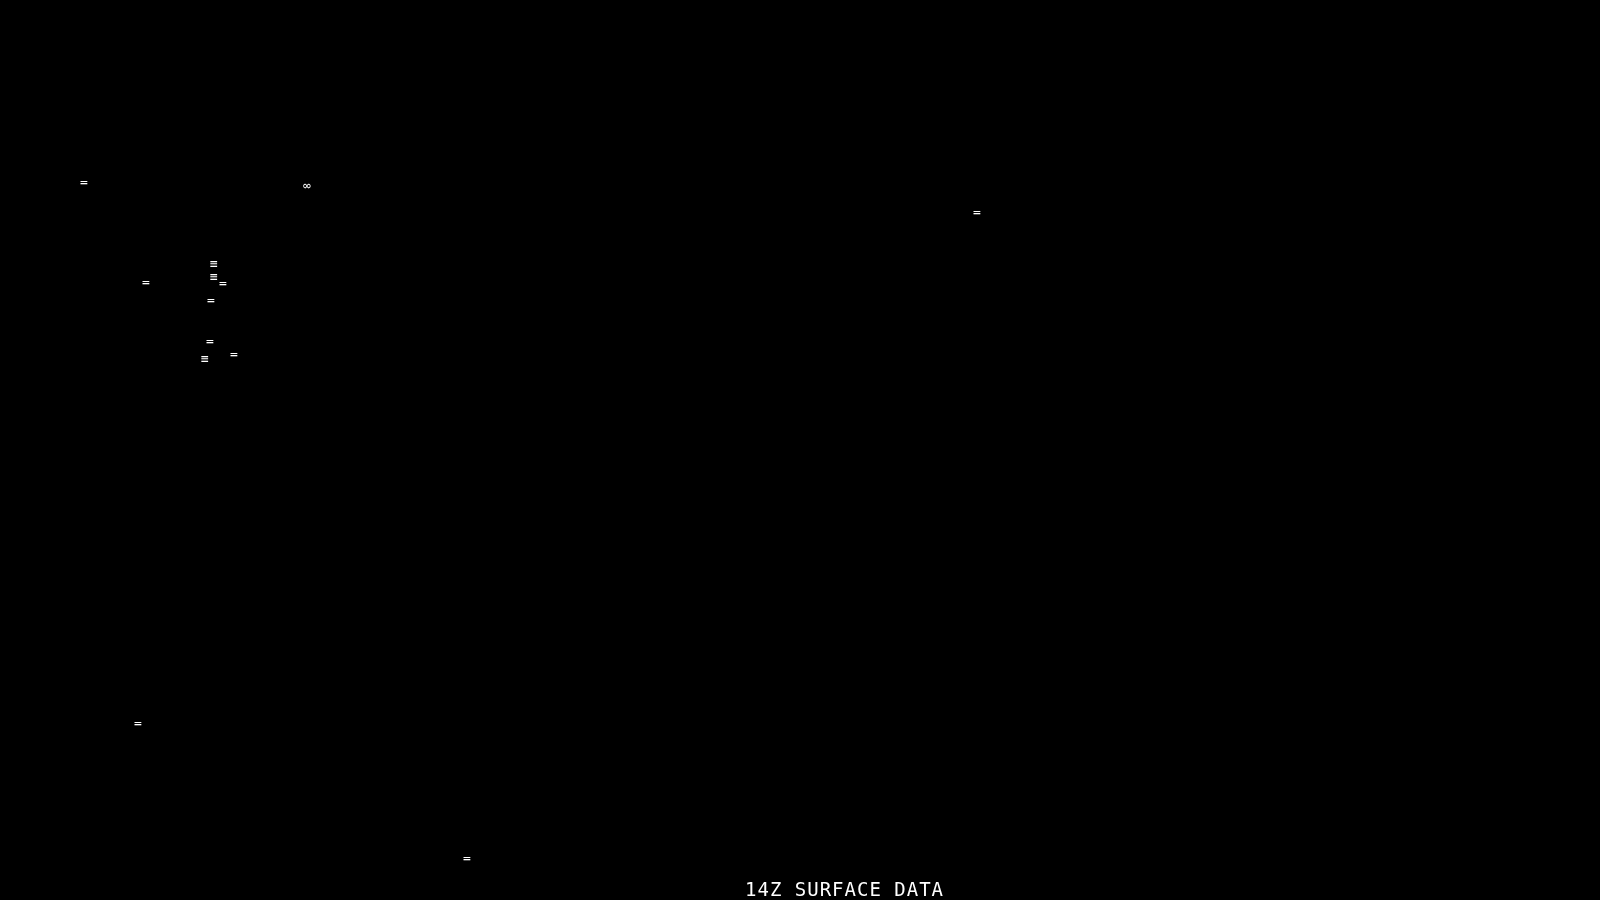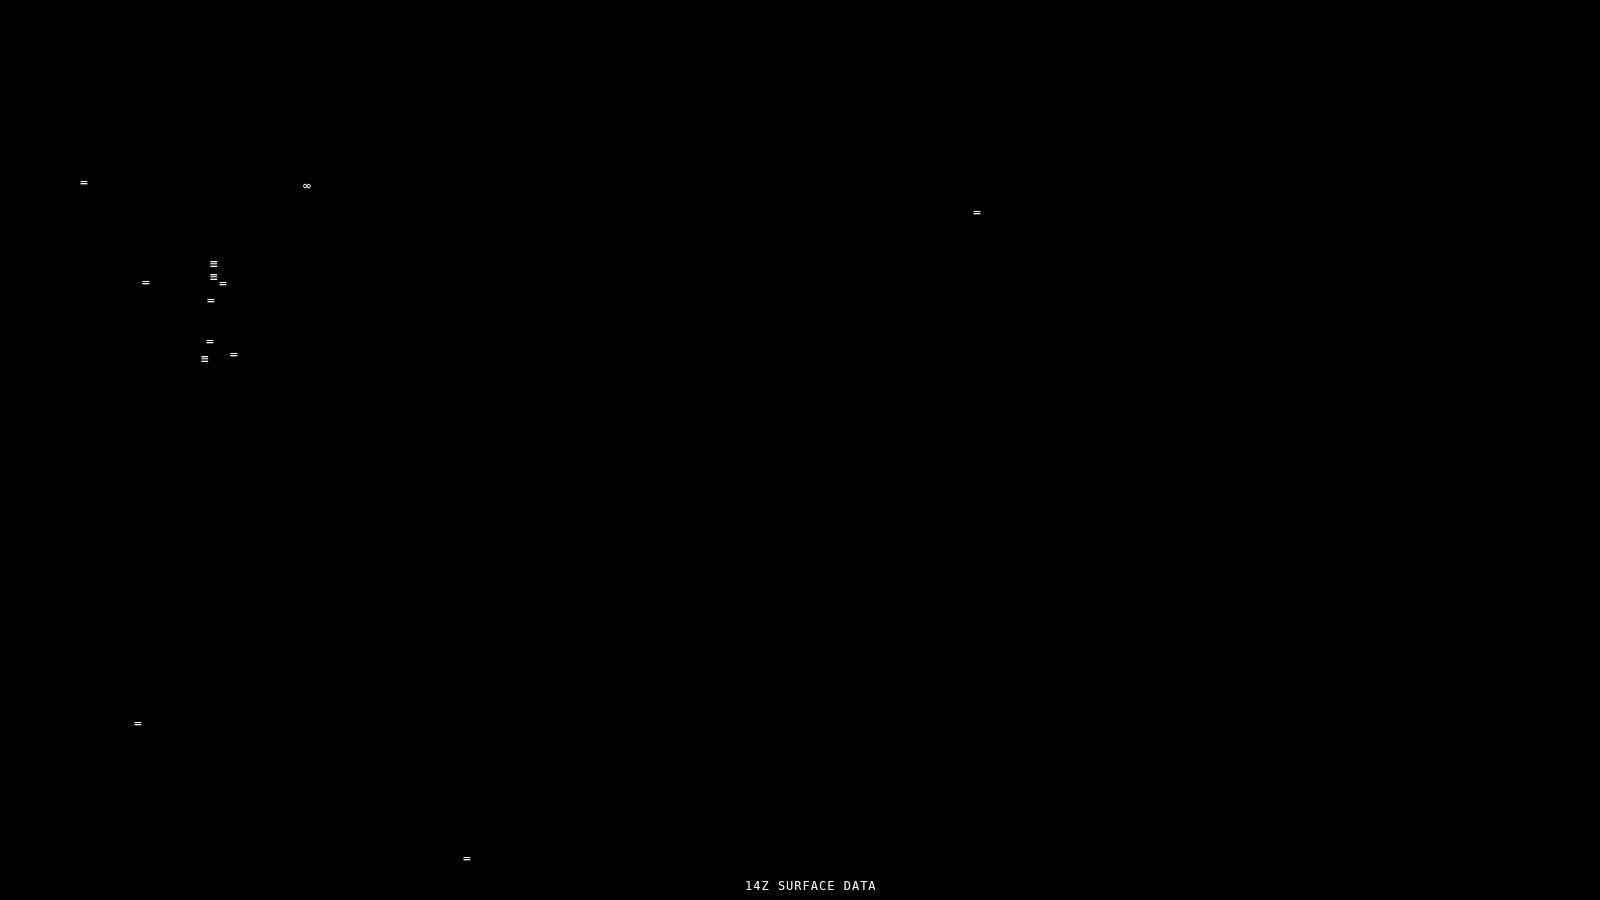--- a/index.html
+++ b/index.html
@@ -28,21 +28,21 @@
     color: #ffffff;
     font-family: "DejaVu Sans Mono", monospace;
     line-height: 1;
     white-space: pre;
     user-select: none;
   }
   .caption {
     position: absolute;
     color: #ffffff;
     font-family: "DejaVu Sans Mono", monospace;
-    font-size: 12px;
+    font-size: 19px;
     letter-spacing: 1px;
     white-space: pre;
     line-height: 1;
   }
 </style>
 </head>
 <body>
 
 <div id="canvas">
   <div id="marks-layer">

